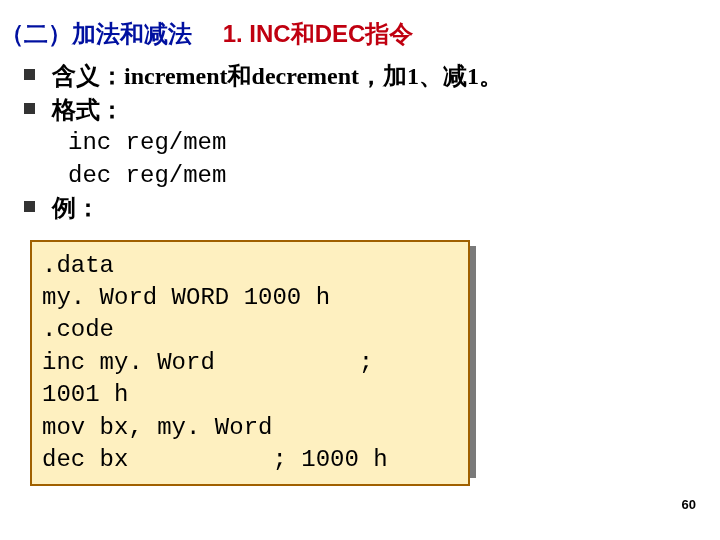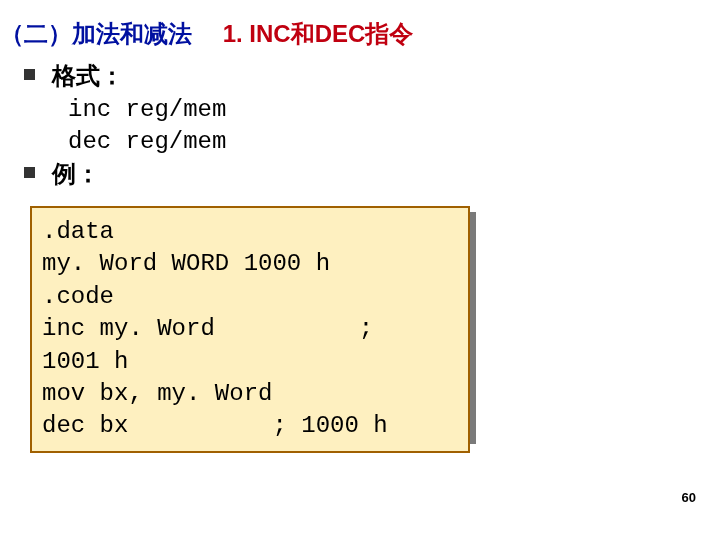--- a/index.html
+++ b/index.html
@@ -83,39 +83,43 @@
     box-sizing: border-box;
     padding: 8px 10px;
     font-family: "Courier New", monospace;
     font-size: 24px;
     line-height: 1.35;
     white-space: pre;
   }
   .pagenum {
     position: absolute;
     right: 24px;
-    bottom: 35px;
+    bottom: 28px;
     font-family: Arial, sans-serif;
     font-size: 13px;
     font-weight: bold;
     color: #000;
   }
 </style>
 </head>
 <body>
 
 <div class="slide">
 
   <div class="titleline">
     <span class="t1">（二）加法和减法</span>
     <span class="t2">1. INC和DEC指令</span>
   </div>
 
   <div class="bullets">
 
+    <div class="bitem">
+      <span class="sq"></span>
+      <span class="zh">含义：</span><span class="en">increment</span><span class="zh">和</span><span class="en">decrement</span><span class="zh">，加</span><span class="en">1</span><span class="zh">、减</span><span class="en">1</span><span class="zh">。</span>
+    </div>
 
     <div class="bitem">
       <span class="sq"></span>
       <span class="zh">格式：</span>
     </div>
 
     <div class="codeinline">inc reg/mem
 dec reg/mem</div>
 
     <div class="bitem">

